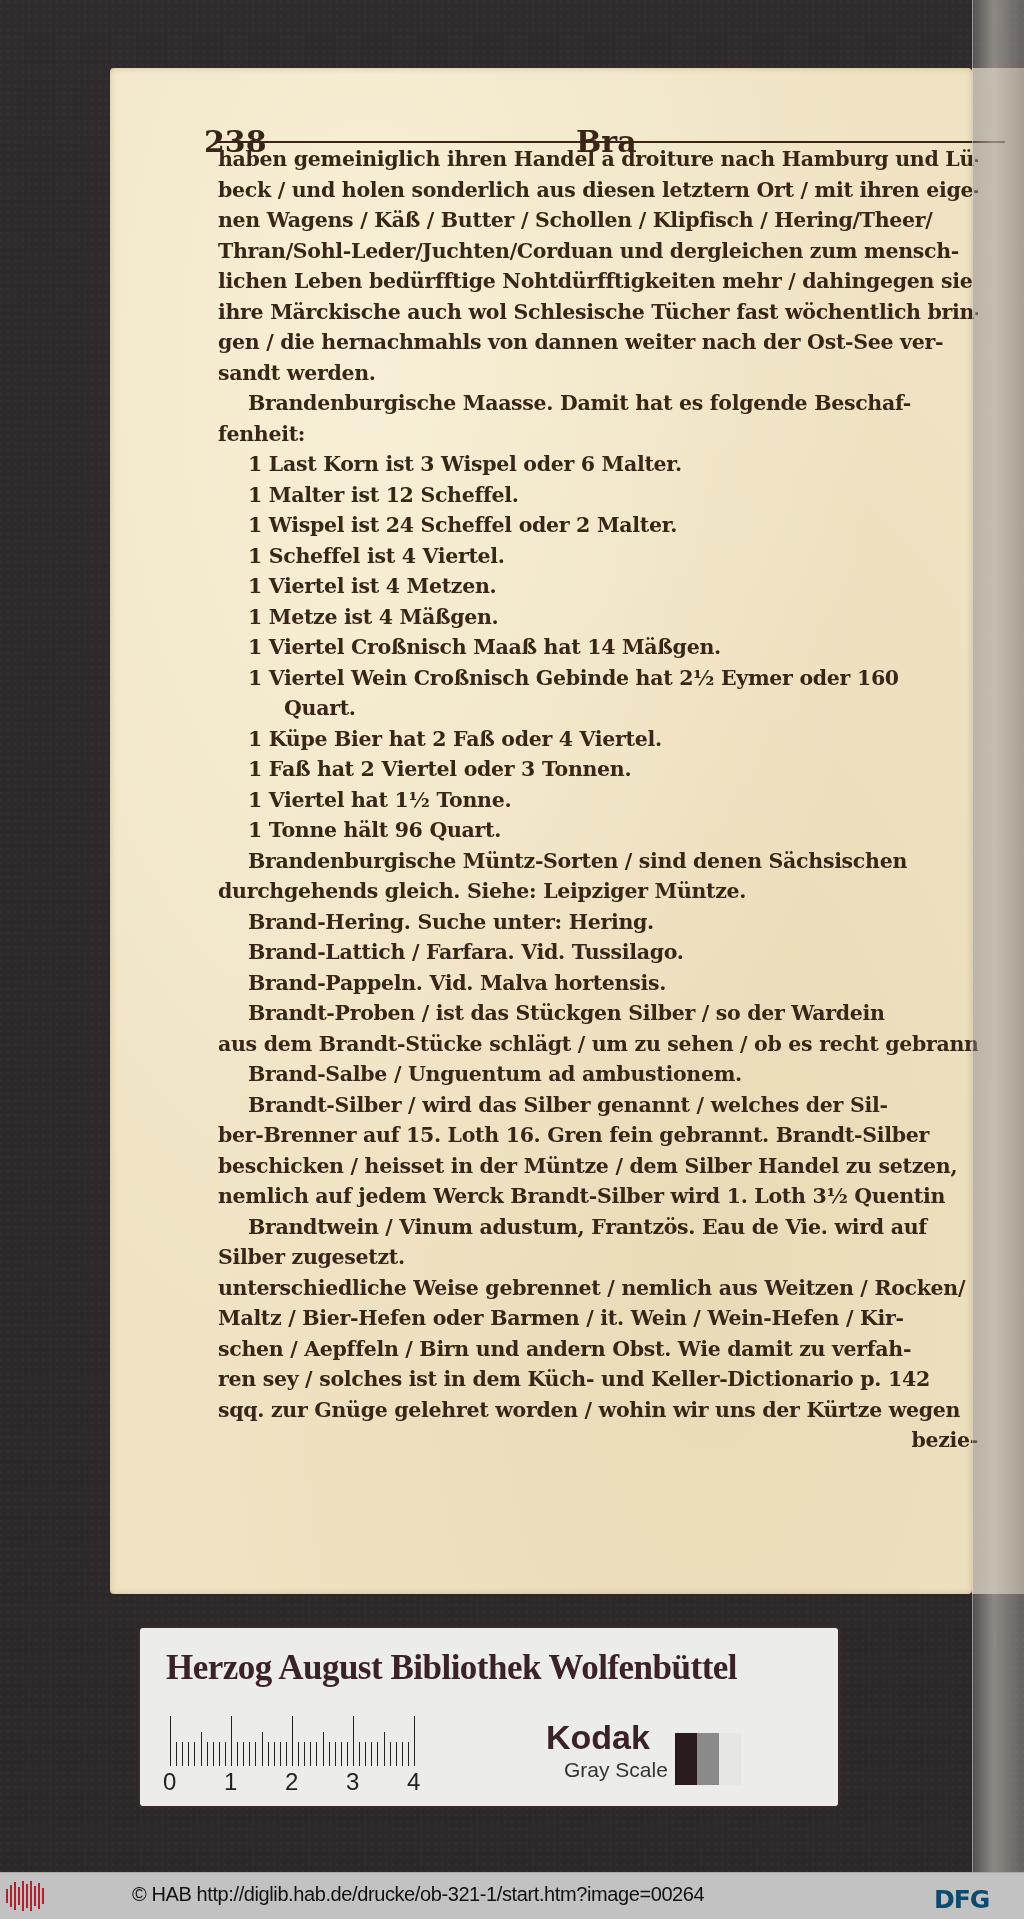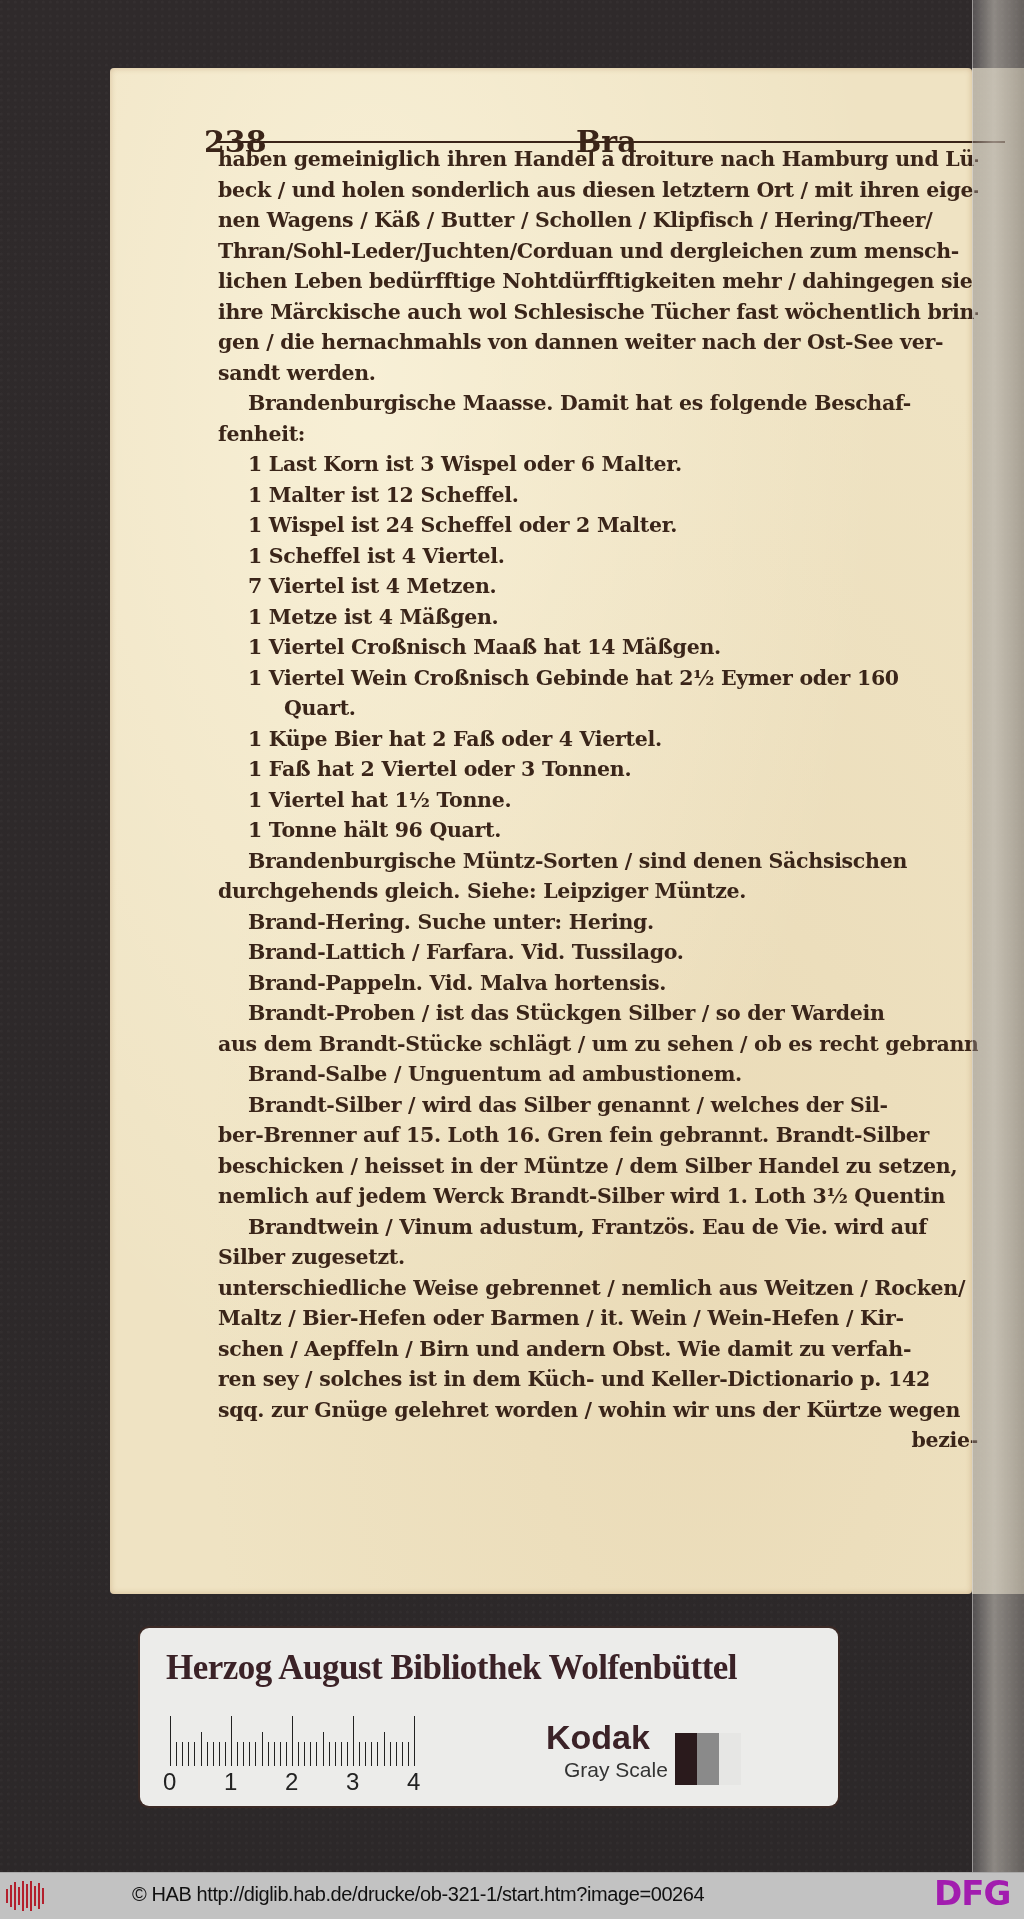--- a/index.html
+++ b/index.html
@@ -51,21 +51,21 @@
     font-family:"DejaVu Serif", serif; font-weight:bold;
     font-size:20.5px; line-height:30.5px; color:#3a2519;
     letter-spacing:-0.3px;
   }
   .line { white-space:nowrap; overflow:hidden; height:30.5px; }
   .indent { padding-left:30px; }
   .indent2 { padding-left:66px; }
 
   .label-card {
     position:absolute; left:140px; top:1628px; width:698px; height:178px;
-    background:#ececea; border-radius:9px;
+    background:#ececea; border-radius:3px;
     box-shadow:0 0 0 2px #3b2a26;
   }
   .lib-name {
     position:absolute; left:26px; top:20px;
     font-family:"Liberation Serif", serif; font-weight:bold; font-size:35px;
     color:#3b2227; letter-spacing:-0.5px; white-space:nowrap;
   }
   .ruler {
     position:absolute; left:30px; top:88px; width:254px; height:50px;
   }
@@ -95,22 +95,22 @@
     position:absolute; left:6px; top:8px; width:42px; height:30px;
     display:flex; align-items:center; gap:2px;
   }
   .hab-logo span { display:block; width:2px; background:#b3202d; }
   .footer-text {
     position:absolute; left:132px; top:10px;
     font-family:"Liberation Sans", sans-serif; font-size:20px; color:#111; white-space:nowrap;
     letter-spacing:-0.4px;
   }
   .dfg-logo {
-    position:absolute; left:934px; top:0;
-    font-family:"DejaVu Sans", sans-serif; font-weight:bold; font-size:34px; color:#a21caf;
+    position:absolute; left:934px; top:12px;
+    font-family:"DejaVu Sans", sans-serif; font-weight:bold; font-size:25px; color:#0c4a6e;
     letter-spacing:-1px;
   }
 </style>
 </head>
 <body>
 
 <div class="backdrop"></div>
 
 <div class="page"></div>
 <div class="page-right-fade"></div>
@@ -129,21 +129,21 @@
     <div class="line">lichen Leben bedürfftige Nohtdürfftigkeiten mehr / dahingegen sie</div>
     <div class="line">ihre Märckische auch wol Schlesische Tücher fast wöchentlich brin-</div>
     <div class="line">gen / die hernachmahls von dannen weiter nach der Ost-See ver-</div>
     <div class="line">sandt werden.</div>
     <div class="line indent">Brandenburgische Maasse. Damit hat es folgende Beschaf-</div>
     <div class="line">fenheit:</div>
     <div class="line indent">1 Last Korn ist 3 Wispel oder 6 Malter.</div>
     <div class="line indent">1 Malter ist 12 Scheffel.</div>
     <div class="line indent">1 Wispel ist 24 Scheffel oder 2 Malter.</div>
     <div class="line indent">1 Scheffel ist 4 Viertel.</div>
-    <div class="line indent">7 Viertel ist 4 Metzen.</div>
+    <div class="line indent">1 Viertel ist 4 Metzen.</div>
     <div class="line indent">1 Metze ist 4 Mäßgen.</div>
     <div class="line indent">1 Viertel Croßnisch Maaß hat 14 Mäßgen.</div>
     <div class="line indent">1 Viertel Wein Croßnisch Gebinde hat 2½ Eymer oder 160</div>
     <div class="line indent2">Quart.</div>
     <div class="line indent">1 Küpe Bier hat 2 Faß oder 4 Viertel.</div>
     <div class="line indent">1 Faß hat 2 Viertel oder 3 Tonnen.</div>
     <div class="line indent">1 Viertel hat 1½ Tonne.</div>
     <div class="line indent">1 Tonne hält 96 Quart.</div>
     <div class="line indent">Brandenburgische Müntz-Sorten / sind denen Sächsischen</div>
     <div class="line">durchgehends gleich. Siehe: Leipziger Müntze.</div>

